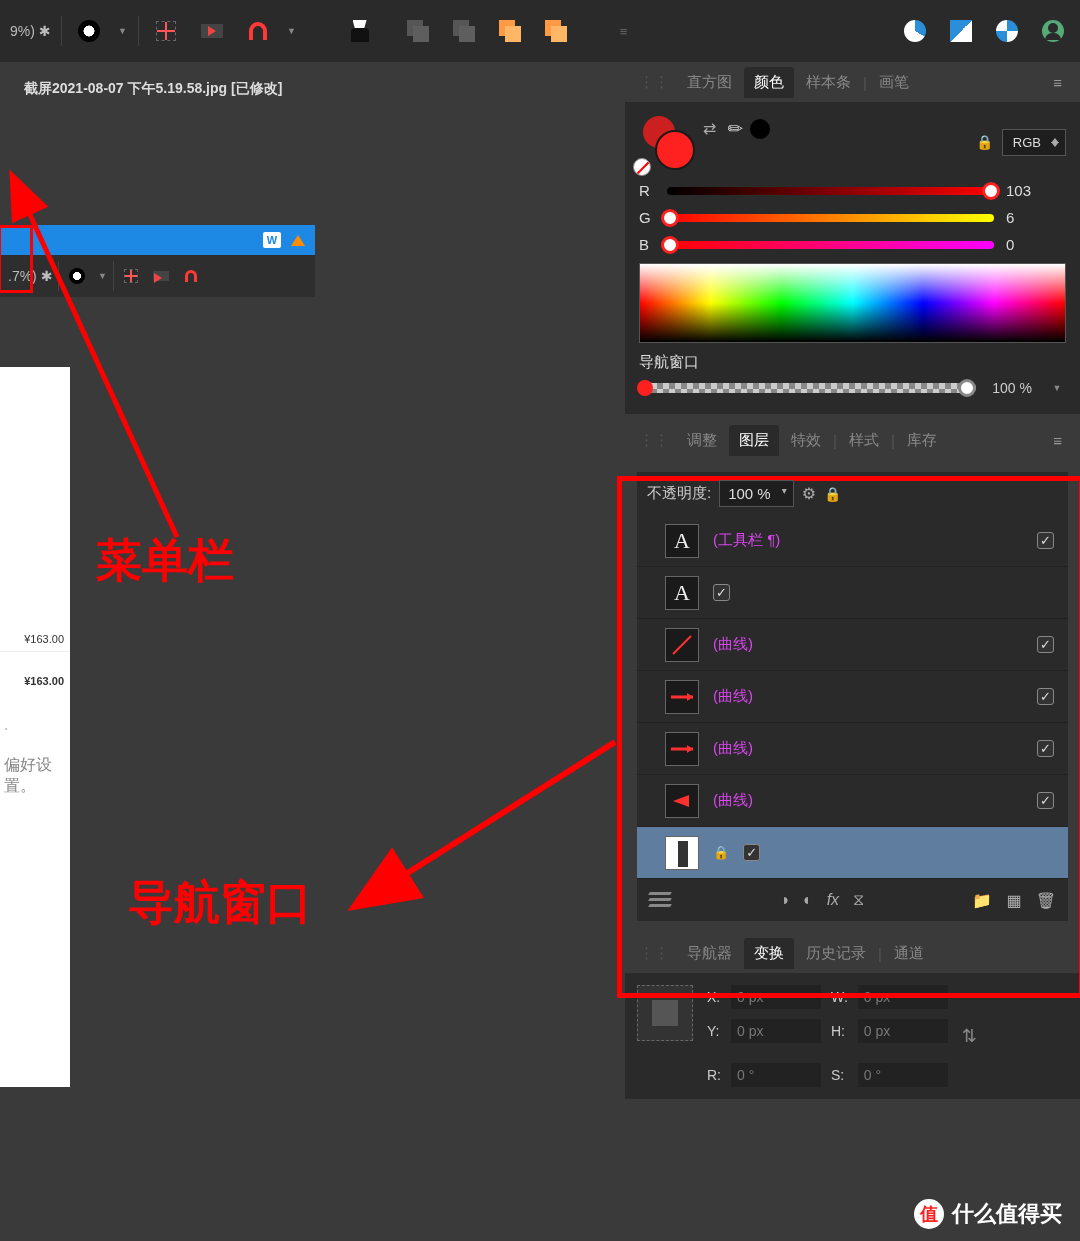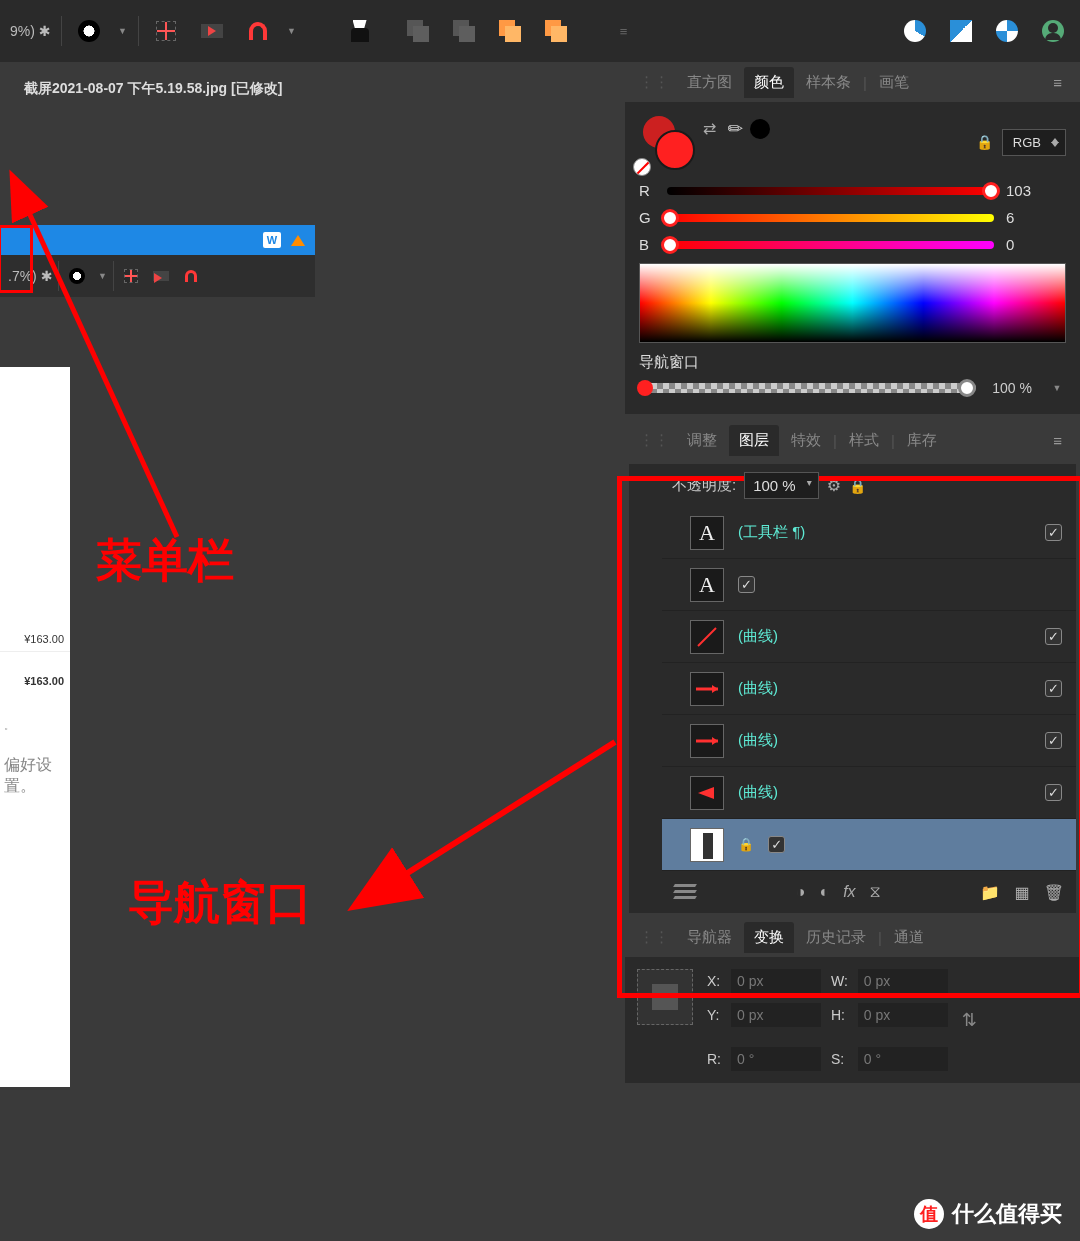--- a/index.html
+++ b/index.html
@@ -69,34 +69,34 @@
 .trk-b { background:linear-gradient(to right,#ff0000,#ff00ff); }
 .slider-row .val { width:60px; text-align:left; color:#ddd; font-size:15px; }
 .hue-box { height:80px; margin:10px 0; background:linear-gradient(to bottom,rgba(255,255,255,1),rgba(255,255,255,0) 50%,rgba(0,0,0,0) 50%,rgba(0,0,0,1)),linear-gradient(to right,#ff0000,#ffff00,#00ff00,#00ffff,#0000ff,#ff00ff,#ff0000); border:1px solid #555; }
 .opa-label { color:#ddd; font-size:15px; margin:8px 0 4px; }
 .opa-row { display:flex; align-items:center; gap:8px; }
 .opa-track { flex:1; height:10px; background:repeating-conic-gradient(#888 0 25%,#ccc 0 50%) 0 0/12px 12px; border-radius:5px; position:relative; }
 .opa-track::before{content:"";position:absolute;left:-2px;top:-3px;width:16px;height:16px;border-radius:50%;background:#ff2020;}
 .opa-track .knob { right:0; position:absolute; width:18px; height:18px; border-radius:50%; border:3px solid #888; background:#fff; top:-4px; }
 .opa-val { background:#2a2a2a; padding:4px 8px; font-size:14px; }
 .red-box-big { position:absolute; border:5px solid #ff0000; }
-.layer-panel { background:#2a2a2a; margin:4px;padding-left:33px; }
+.layer-panel { background:#2a2a2a; margin:12px; }
 .layer-head { display:flex; align-items:center; padding:8px 10px; gap:8px; font-size:15px; }
 .layer-head .lab { color:#ccc; }
 .ddl { background:#1e1e1e; padding:4px 22px 4px 8px; border:1px solid #555; color:#ddd; position:relative; }
 .ddl::after{content:"▾";position:absolute;right:6px;top:4px;color:#aaa;font-size:10px;}
 .ddl.wide { flex:1; }
 .gear { font-size:16px; color:#aaa; }
 .layer-list { }
 .layer-item { display:flex; align-items:center; height:52px; padding:0 14px 0 28px; border-bottom:1px solid #222; gap:14px; }
 .layer-item.sel { background:#5f7d9e; }
 .lyr-thumb { width:34px; height:34px; border:1px solid #666; display:flex; align-items:center; justify-content:center; background:#1a1a1a; color:#eee; font-family:"Times New Roman",serif; font-size:22px; }
 .lyr-thumb.bg { background:#fff; position:relative; }
 .lyr-thumb.bg::after { content:""; position:absolute; left:12px; top:4px; width:10px; height:26px; background:#333; }
-.lyr-name { color:#5eead4; font-size:15px; flex:1; }
+.lyr-name { color:#d946ef; font-size:15px; flex:1; }
 .layer-item.sel .lyr-name { color:#fff; font-weight:500; }
 .lyr-sub { color:#789; font-size:14px; font-weight:normal; }
 .chk { width:17px; height:17px; border:1px solid #888; border-radius:3px; display:flex; align-items:center; justify-content:center; font-size:13px; color:#ddd; background:#333; }
 .layer-foot { display:flex; align-items:center; height:42px; padding:0 12px; gap:14px; color:#aaa; font-size:16px; }
 .layer-foot .sp { flex:1; }
 .stack-ico { width:22px; height:16px; }
 .stack-ico span { display:block; width:22px; height:3px; background:#888; margin:0 0 3px; transform:skewX(-30deg); }
 .trans-body { background:#2a2a2a; padding:12px; display:flex; gap:14px; align-items:flex-start; }
 .trans-thumb { width:56px; height:56px; background:#333; border:1px dashed #666; display:flex; align-items:center; justify-content:center; }
 .trans-thumb .inner { width:26px; height:26px; background:#555; }

